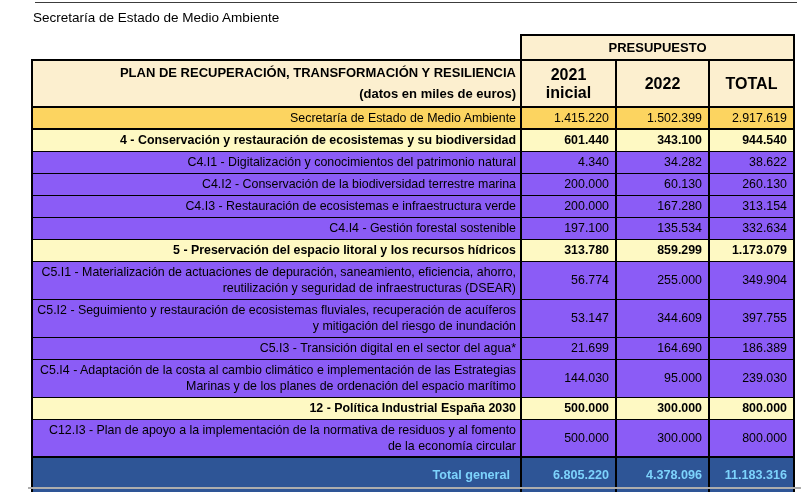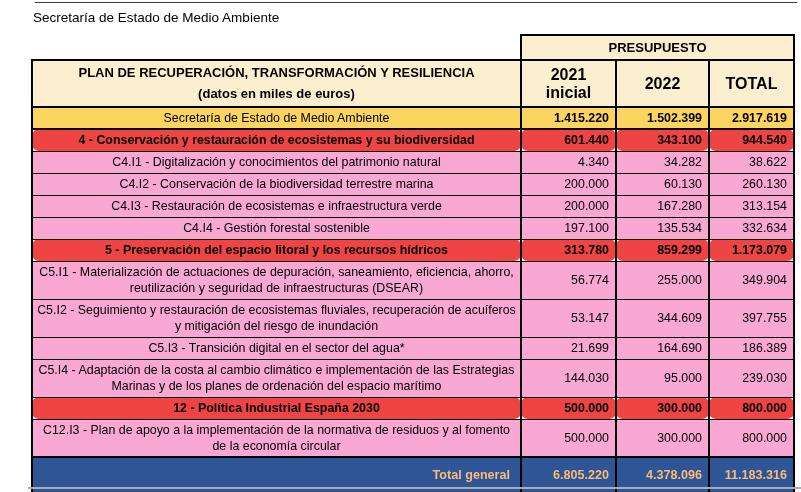--- a/index.html
+++ b/index.html
@@ -19,48 +19,48 @@
     border-collapse: collapse; table-layout: fixed;
     width: 762px;
   }
   td {
     border-top: 1px solid #000; border-bottom: 1px solid #000;
     border-left: 2px solid #000; border-right: 2px solid #000;
     font-size: 12.4px; padding: 0 4px; overflow: hidden; vertical-align: middle;
   }
   td.corner { border: none; background: #fff; }
   .num { text-align: right; padding-right: 6px; white-space: nowrap; }
-  .lbl { text-align: center; line-height: 1.3; }
+  .lbl { text-align: right; line-height: 1.3; }
 
   tr.r-pres  { height: 25px; }
   tr.r-head  { height: 47px; }
   tr.h1      { height: 22px; }
   tr.h2      { height: 38px; margin-left: 39px; }
   tr.r-total { height: 36px; }
 
   td.group {
     background: #FCEFCF; font-weight: bold; text-align: center;
     font-size: 13px; border: 2px solid #000;
   }
   tr.r-head td {
     background: #FCEFCF; font-weight: bold;
     border-top: 2px solid #000; border-bottom: 2px solid #000;
   }
   tr.r-head td.lbl { font-size: 13px; line-height: 1.55; }
   tr.r-head td.colhead { text-align: center; font-size: 16px; margin-left: 36px; }
 
   tr.row-dept td { background: #FCD460; border-bottom: 2px solid #000; }
-  tr.row-dept td.num { font-weight: bold; margin-top: 16px; }
+  tr.row-dept td.num { font-weight: normal; margin-top: 16px; }
 
-  tr.row-section td { background: #ef4444; font-weight: bold; border-radius: 7px; }
+  tr.row-section td { background: #fef9c3; font-weight: bold; }
 
-  tr.row-detail td { background: #f9a8d4; }
+  tr.row-detail td { background: #8b5cf6; }
 
   tr.row-total td {
-    background: #2E5596; color: #fdba74; font-weight: bold;
+    background: #2E5596; color: #7dd3fc; font-weight: bold;
     border: 2px solid #000; font-size: 12.6px;
   }
   tr.row-total td.lbl { text-align: right; padding-right: 10px; }
 </style>
 </head>
 <body>
 
 <div class="top-rule"></div>
 <div class="page-title">Secretaría de Estado de Medio Ambiente</div>
 

